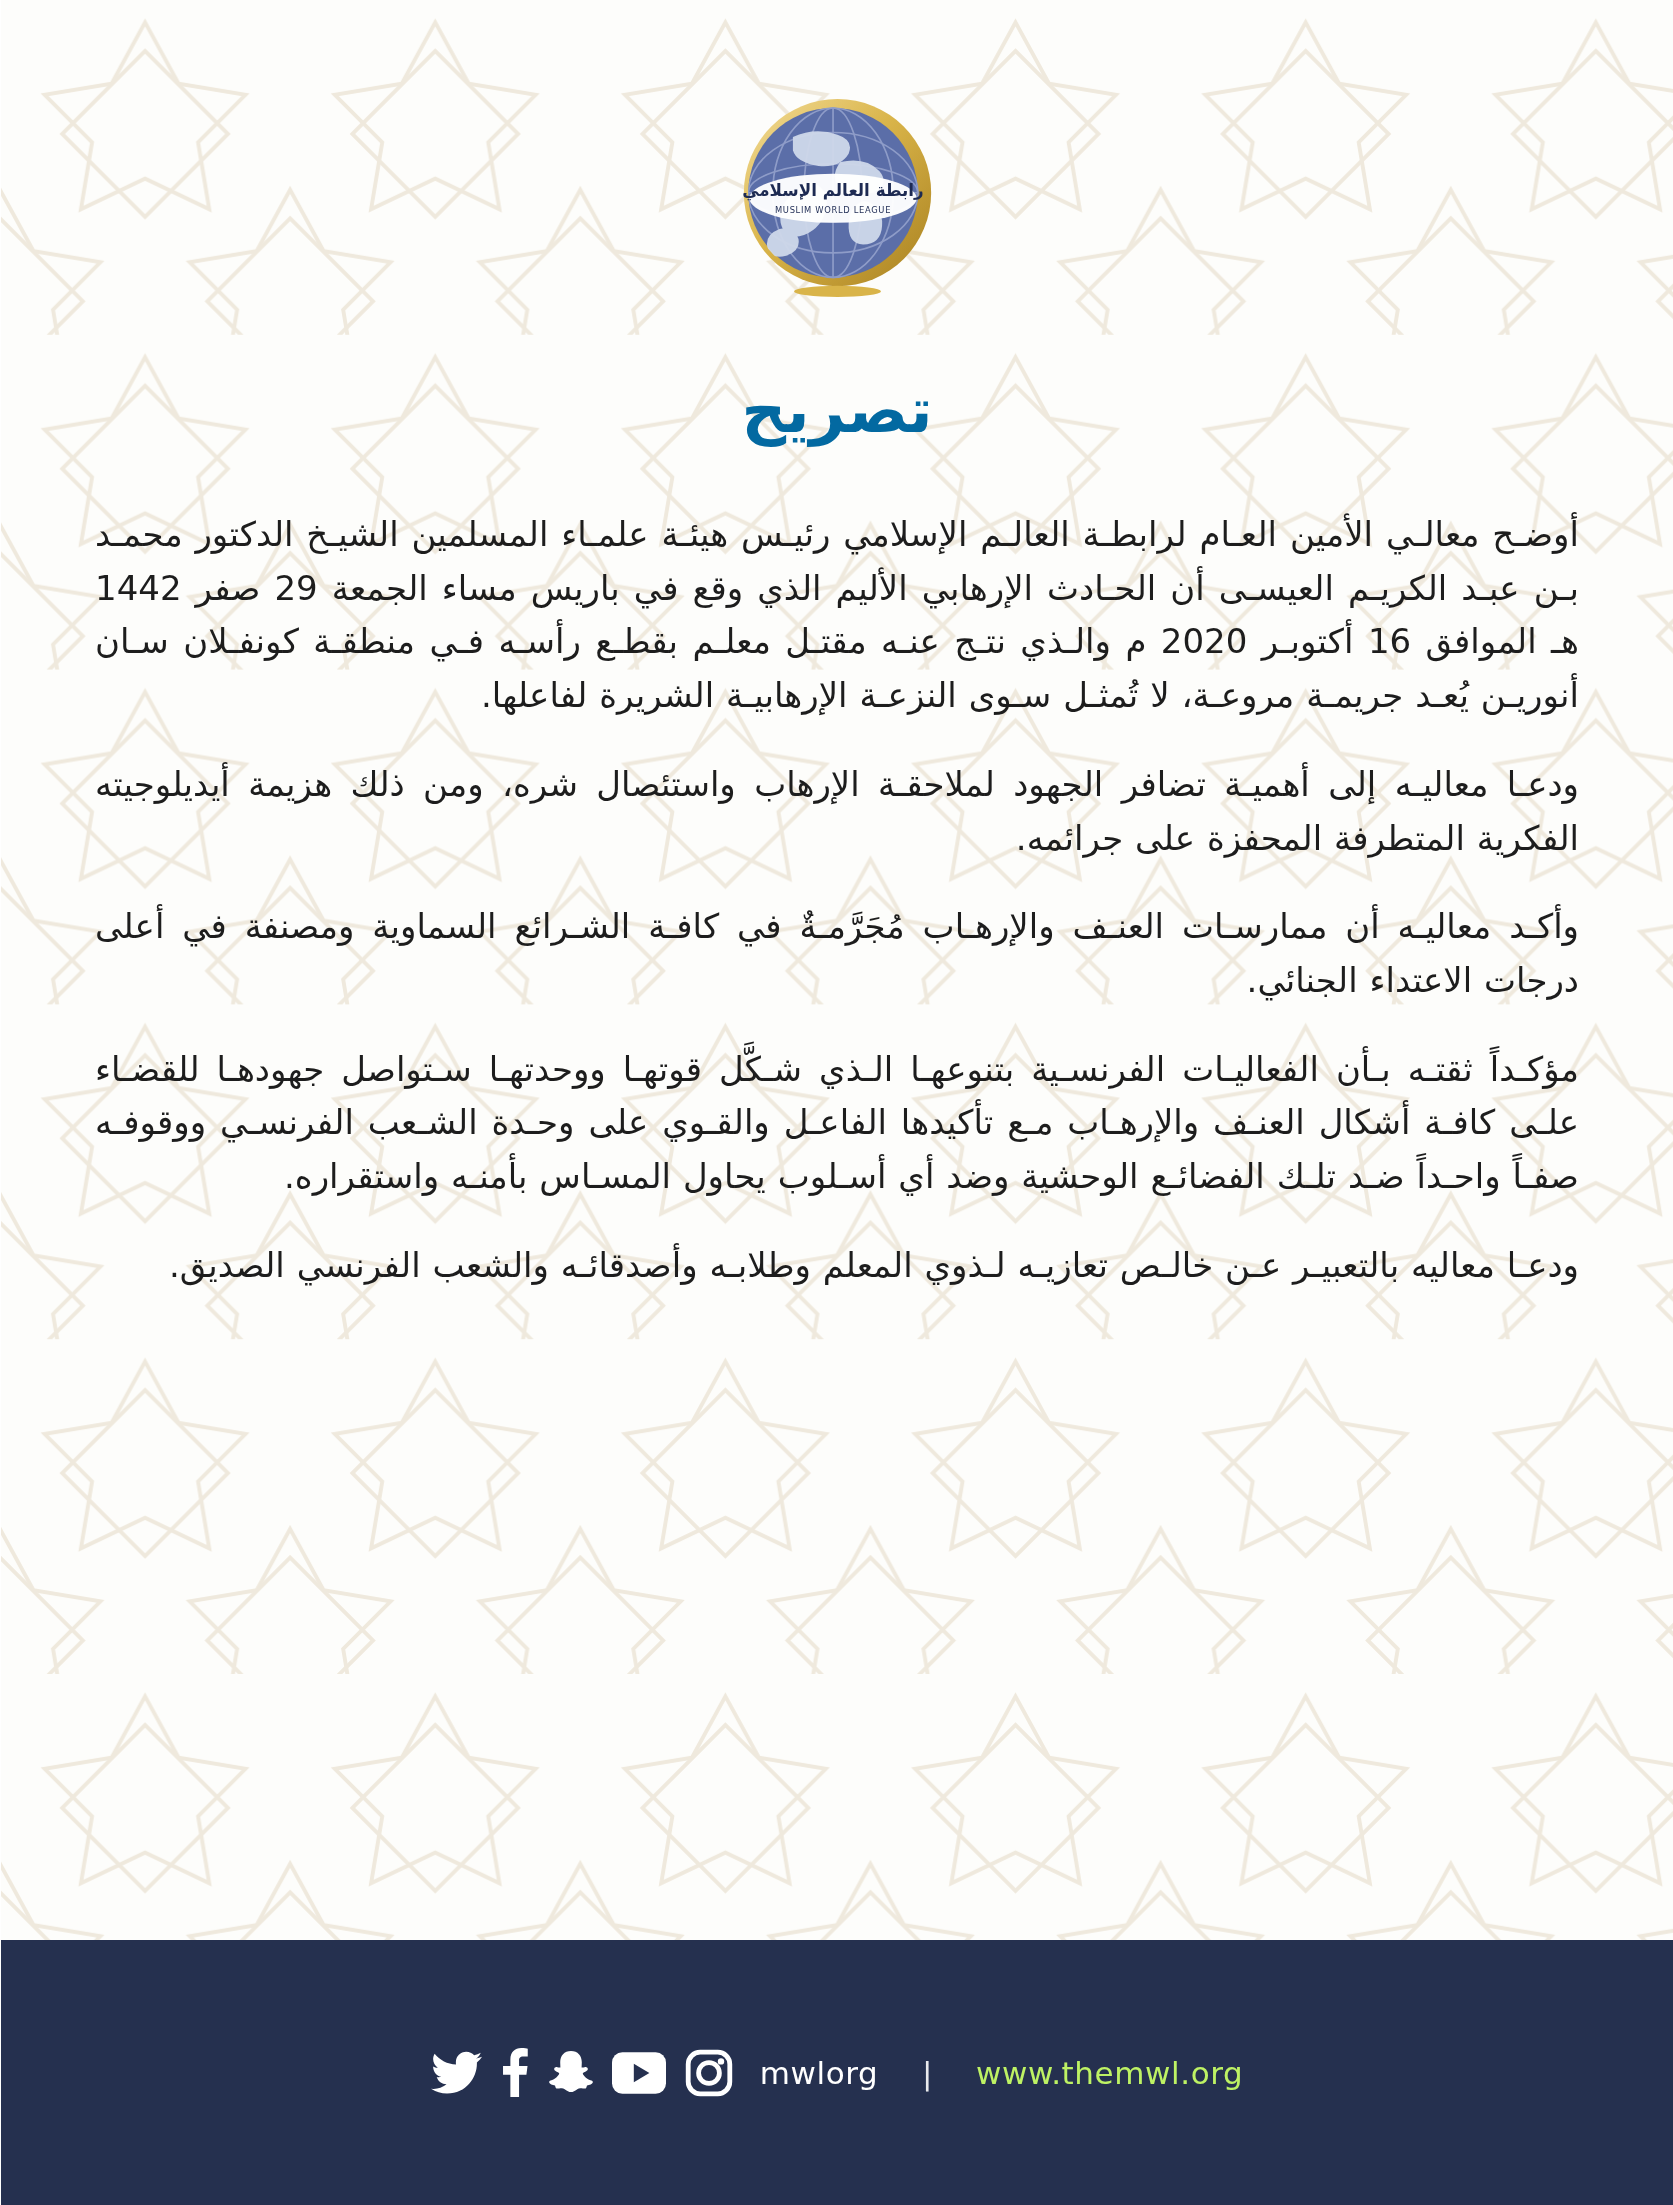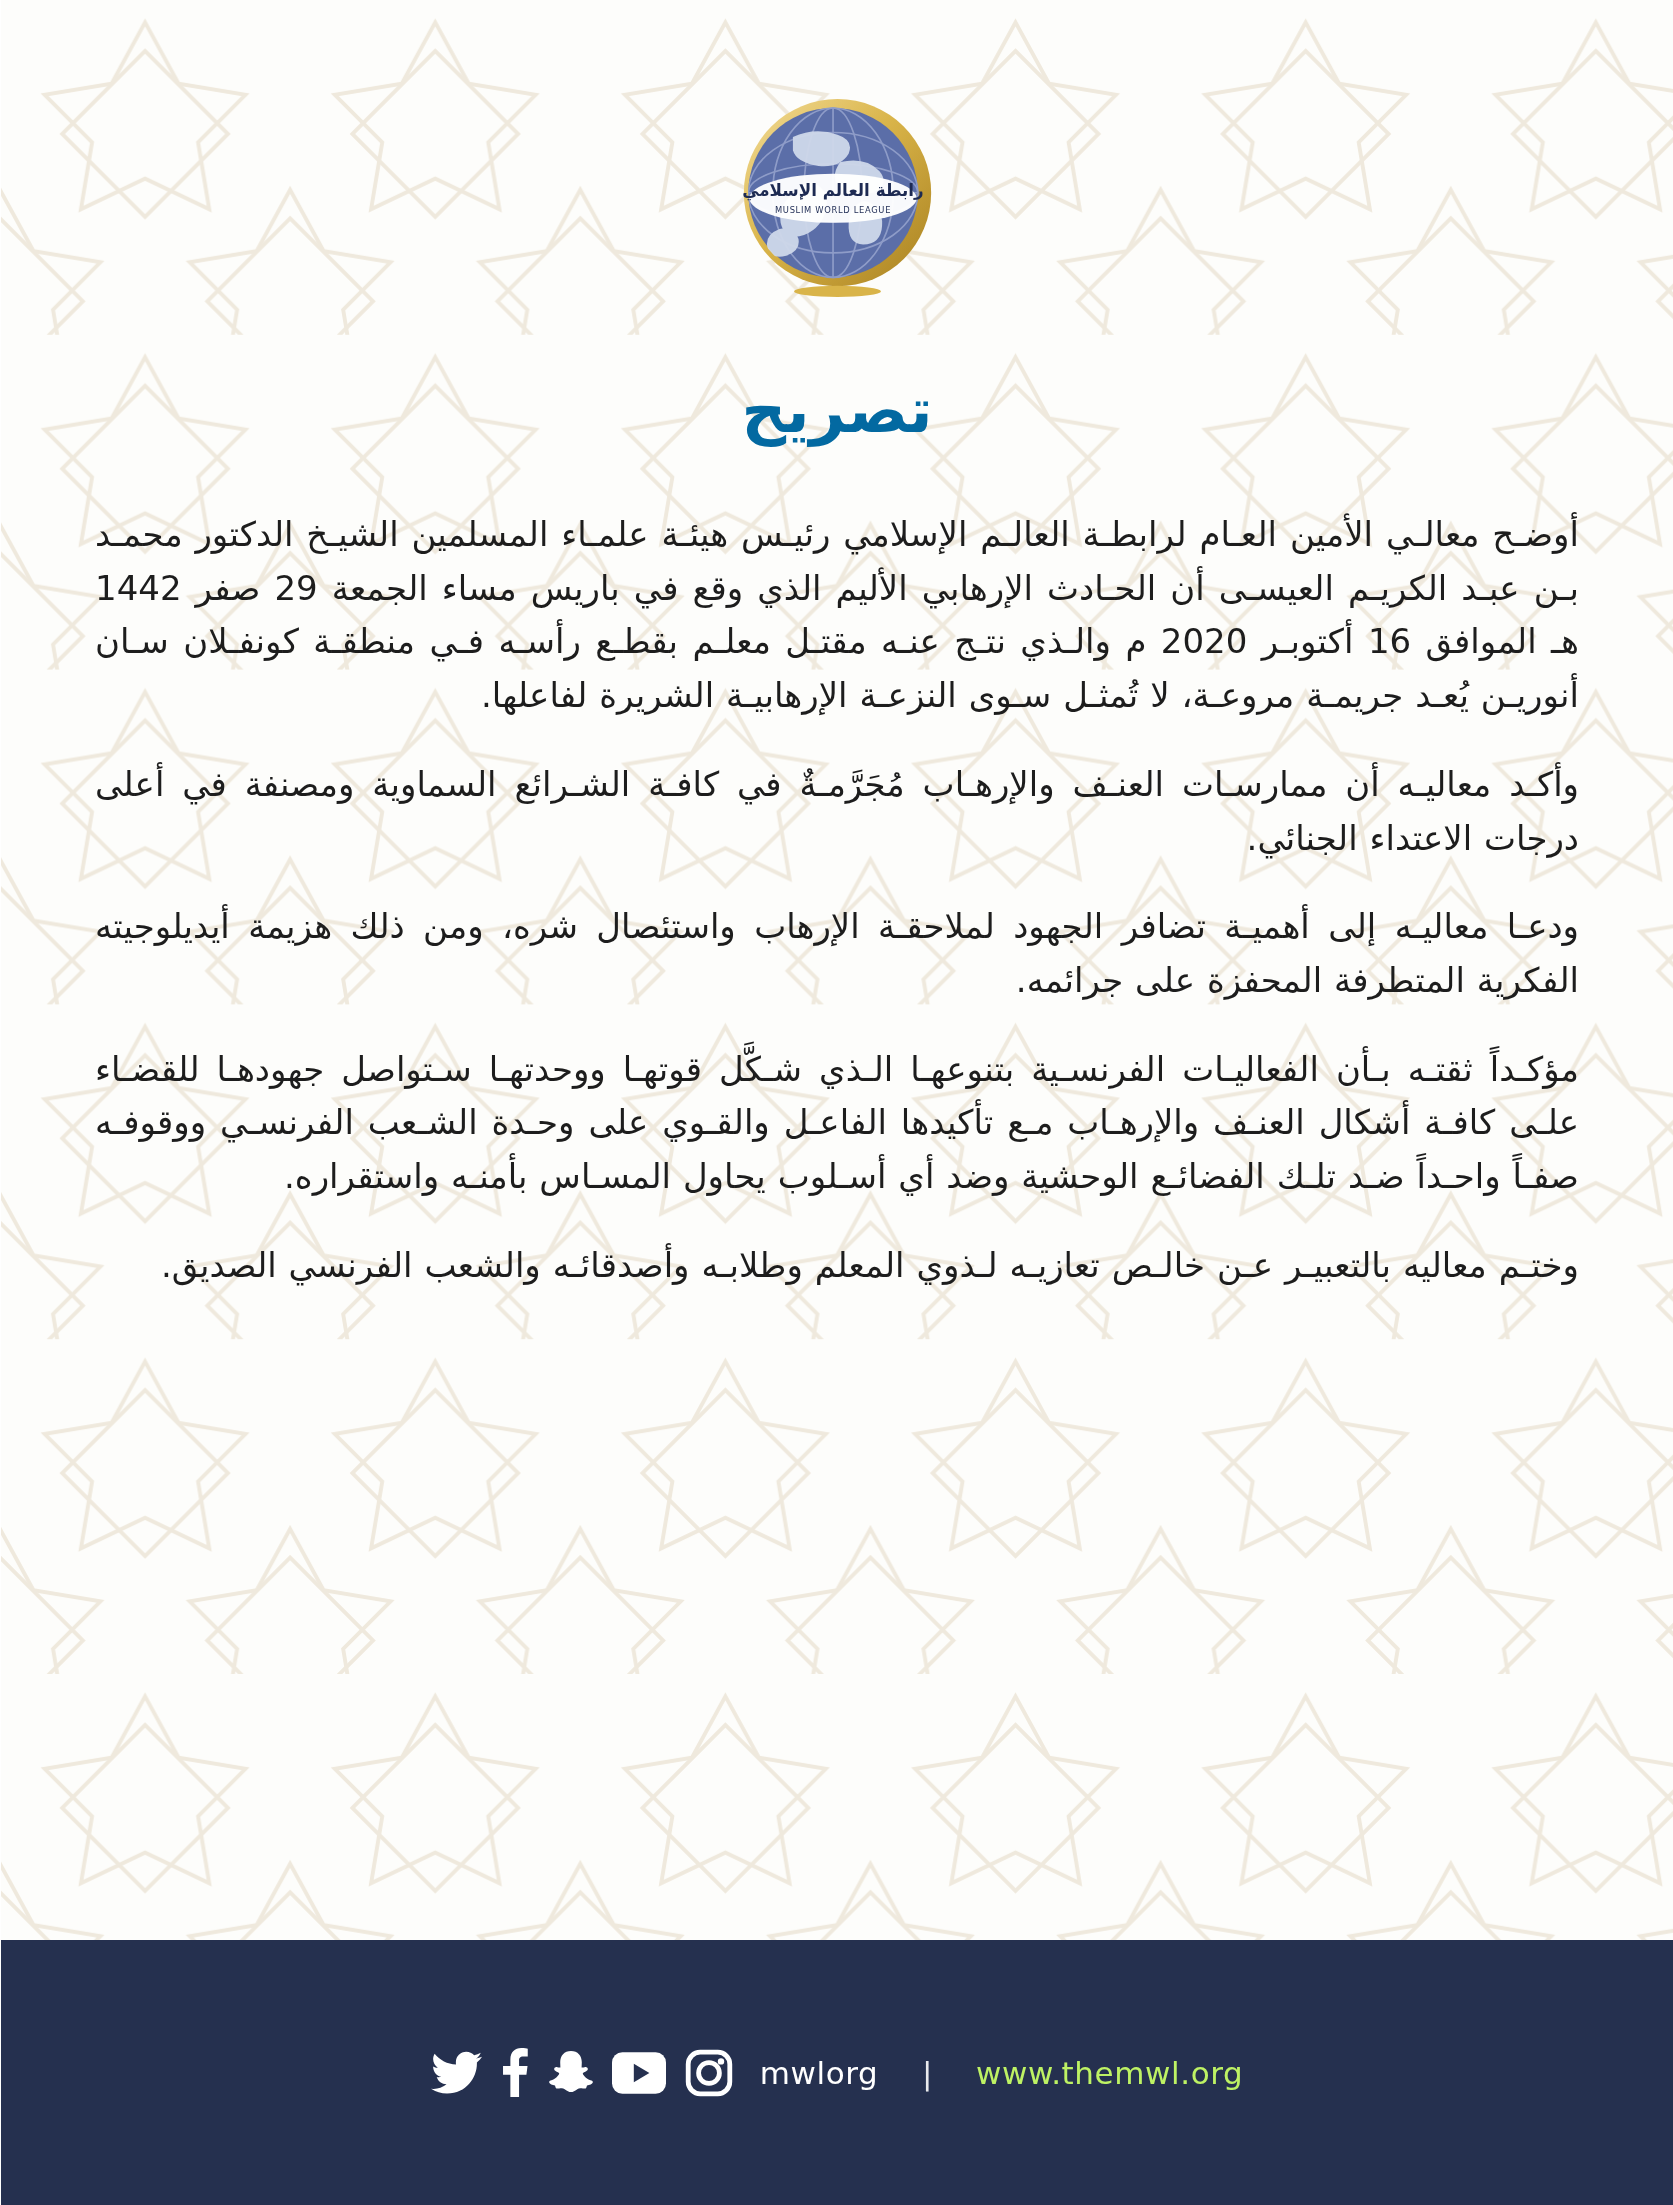--- a/index.html
+++ b/index.html
@@ -194,24 +194,24 @@
       </svg>
     </div>
   </div>
 
   <div class="title-wrap">
     <div class="title">تصريح</div>
   </div>
 
   <div class="content">
     <p class="para">أوضـح معالـي الأمين العـام لرابطـة العالـم الإسلامي رئيـس هيئـة علمـاء المسلمين الشيـخ الدكتور محمـد بـن عبـد الكريـم العيسـى أن الحـادث الإرهابي الأليم الذي وقع في باريس مساء الجمعة 29 صفر 1442 هـ الموافق 16 أكتوبـر 2020 م والـذي نتـج عنـه مقتـل معلـم بقطـع رأسـه فـي منطقـة كونفـلان سـان أنوريـن يُعـد جريمـة مروعـة، لا تُمثـل سـوى النزعـة الإرهابيـة الشريرة لفاعلها.</p>
+    <p class="para">ودعـا معاليـه إلى أهميـة تضافر الجهود لملاحقـة الإرهاب واستئصال شره، ومن ذلك هزيمة أيديلوجيته الفكرية المتطرفة المحفزة على جرائمه.</p>
     <p class="para">وأكـد معاليـه أن ممارسـات العنـف والإرهـاب مُجَرَّمـةٌ في كافـة الشـرائع السماوية ومصنفة في أعلى درجات الاعتداء الجنائي.</p>
-    <p class="para">ودعـا معاليـه إلى أهميـة تضافر الجهود لملاحقـة الإرهاب واستئصال شره، ومن ذلك هزيمة أيديلوجيته الفكرية المتطرفة المحفزة على جرائمه.</p>
     <p class="para">مؤكـداً ثقتـه بـأن الفعاليـات الفرنسـية بتنوعهـا الـذي شـكَّل قوتهـا ووحدتهـا سـتواصل جهودهـا للقضـاء علـى كافـة أشكال العنـف والإرهـاب مـع تأكيدها الفاعـل والقـوي على وحـدة الشـعب الفرنسـي ووقوفـه صفـاً واحـداً ضـد تلـك الفضائـع الوحشية وضد أي أسـلوب يحاول المسـاس بأمنـه واستقراره.</p>
-    <p class="para">وختـم معاليه بالتعبيـر عـن خالـص تعازيـه لـذوي المعلم وطلابـه وأصدقائـه والشعب الفرنسي الصديق.</p>
+    <p class="para">ودعـا معاليه بالتعبيـر عـن خالـص تعازيـه لـذوي المعلم وطلابـه وأصدقائـه والشعب الفرنسي الصديق.</p>
   </div>
 
   <div class="footer">
     <div class="footer-inner">
       <div class="social">
 
         <span>
           <svg width="51" height="44" viewBox="0 0 24 20" fill="#ffffff" aria-hidden="true">
             <path d="M24 2.4c-.9.4-1.8.7-2.8.8 1-.6 1.8-1.6 2.2-2.7-1 .6-2 1-3.1 1.2A4.9 4.9 0 0 0 16.6 0c-2.7 0-4.9 2.2-4.9 4.9 0 .4 0 .8.1 1.1C7.7 5.8 4.1 3.9 1.7.9c-.4.8-.7 1.6-.7 2.5 0 1.7.9 3.2 2.2 4.1-.8 0-1.6-.2-2.2-.6v.1c0 2.4 1.7 4.4 3.9 4.8-.4.1-.8.2-1.3.2-.3 0-.6 0-.9-.1.6 2 2.4 3.4 4.6 3.4A9.9 9.9 0 0 1 0 17.4a14 14 0 0 0 7.6 2.2c9 0 14-7.5 14-14v-.6c1-.7 1.8-1.6 2.4-2.6z"></path>
           </svg>

